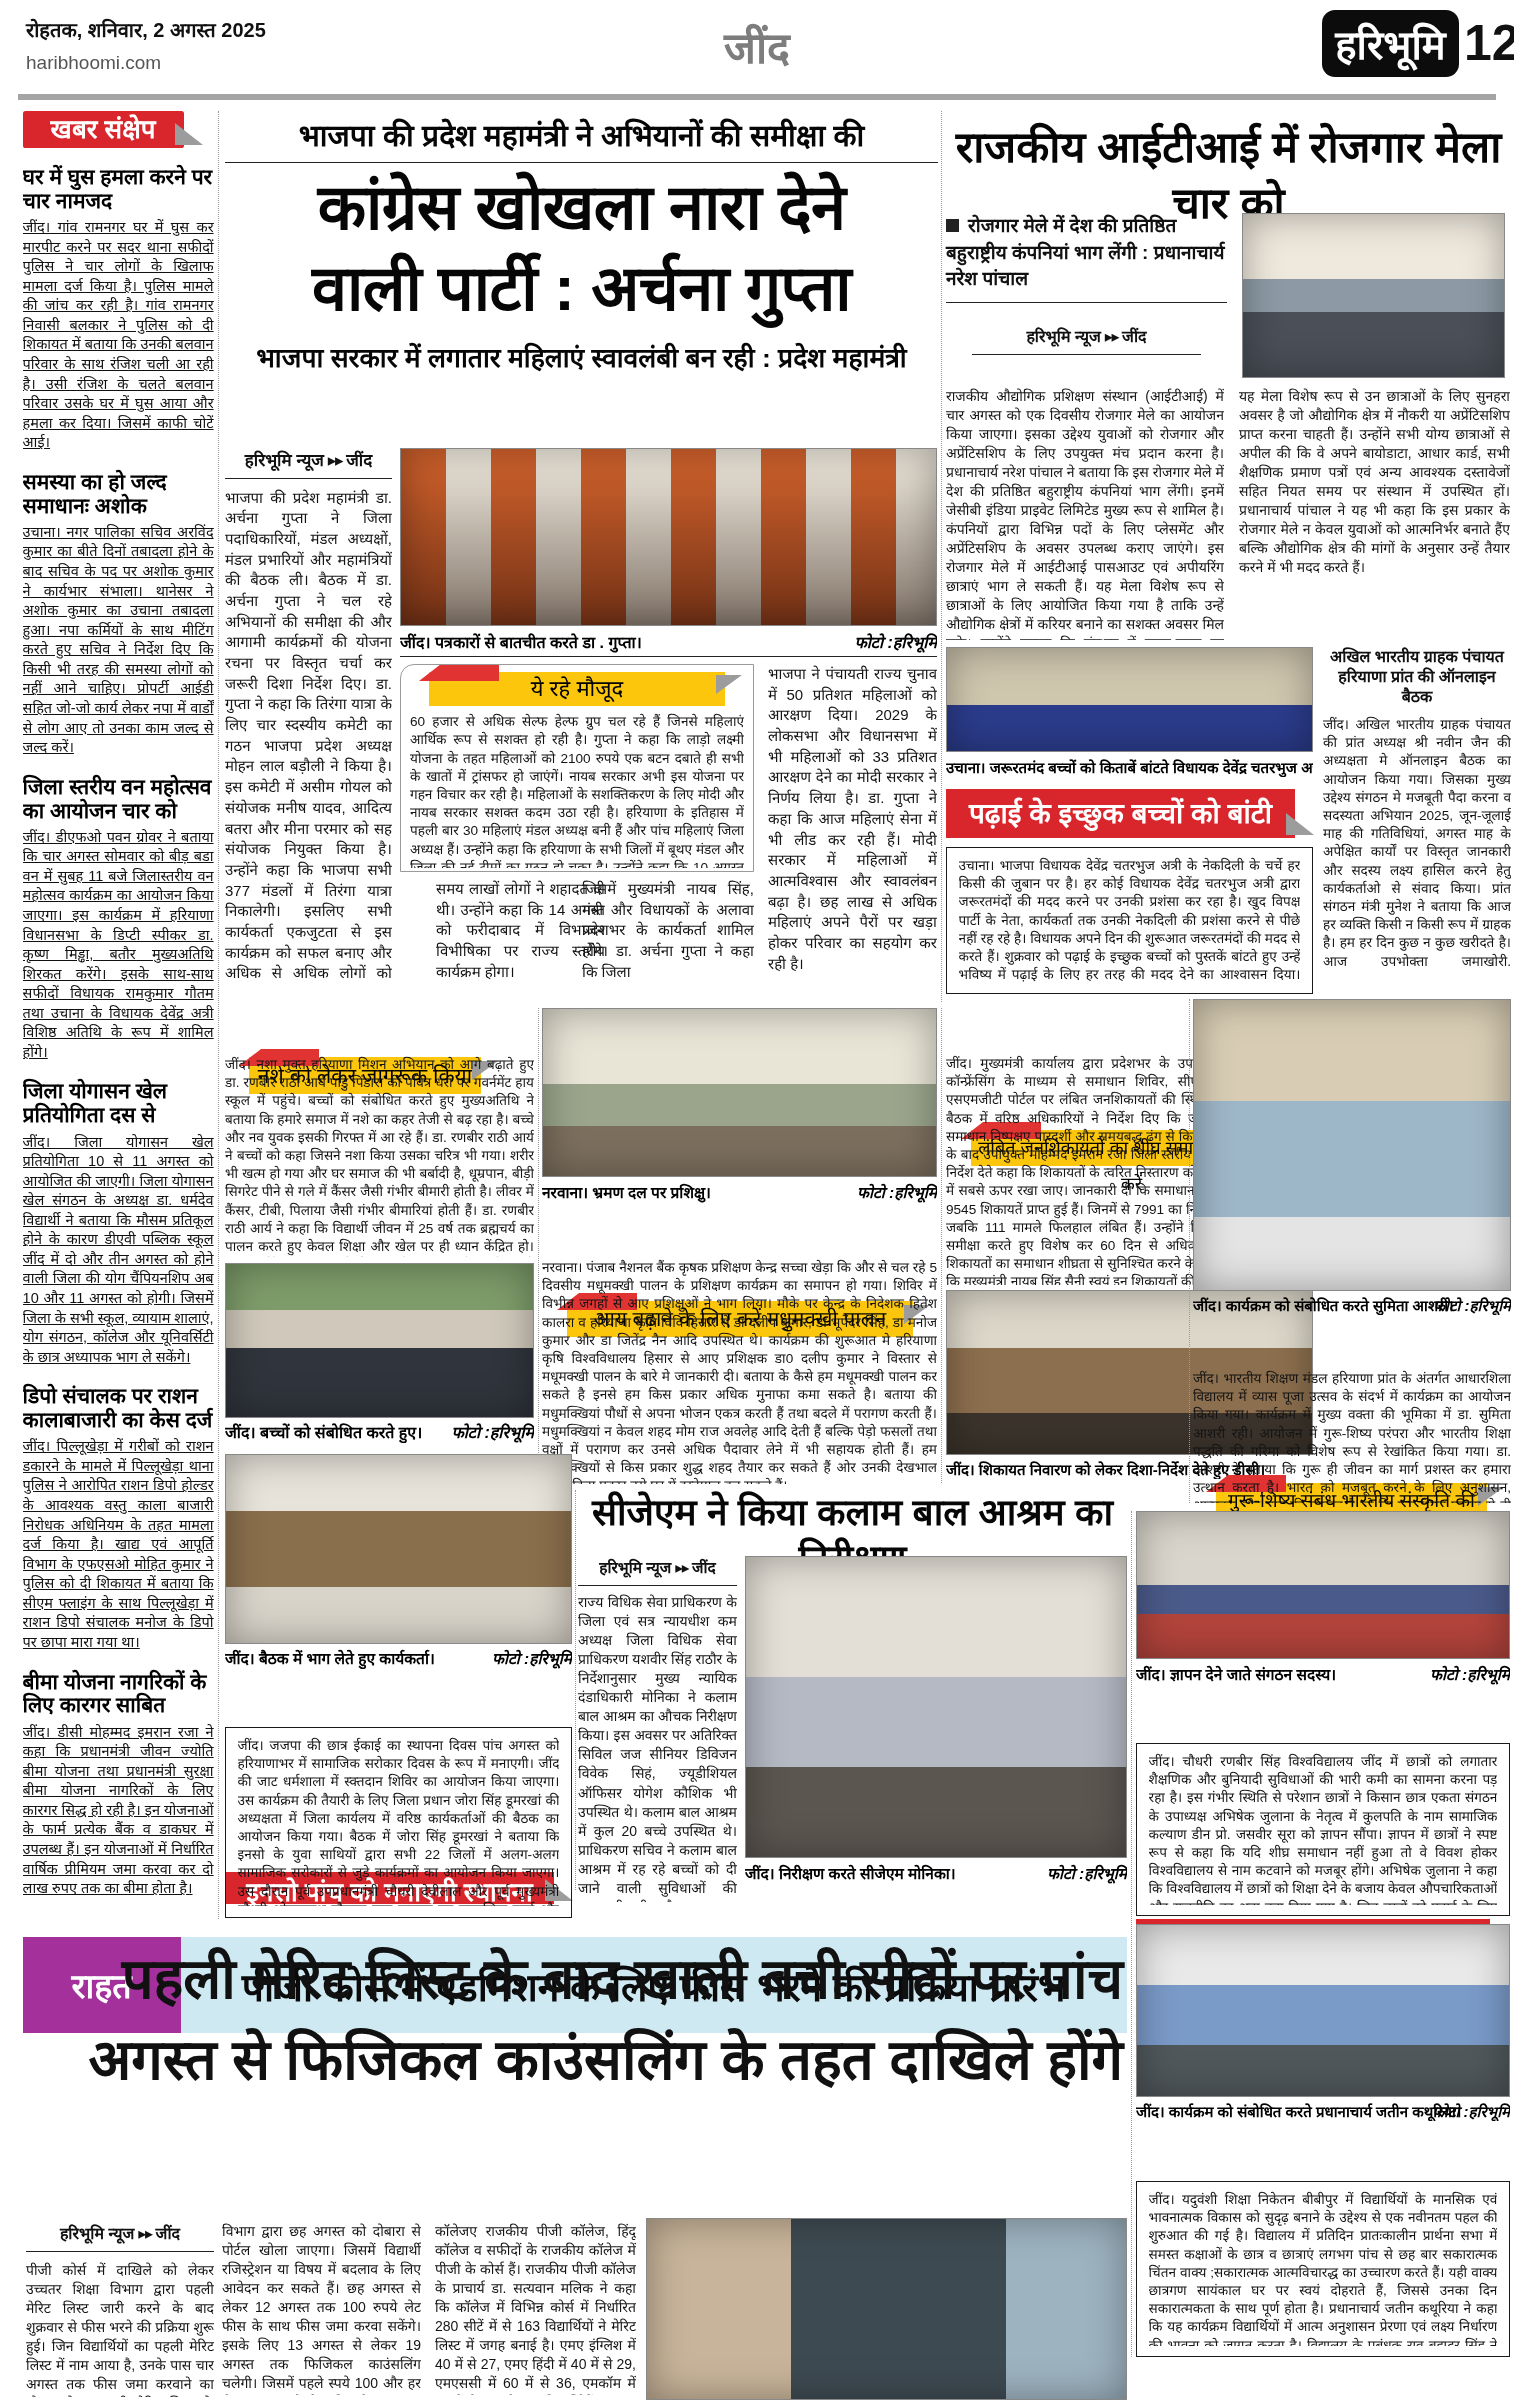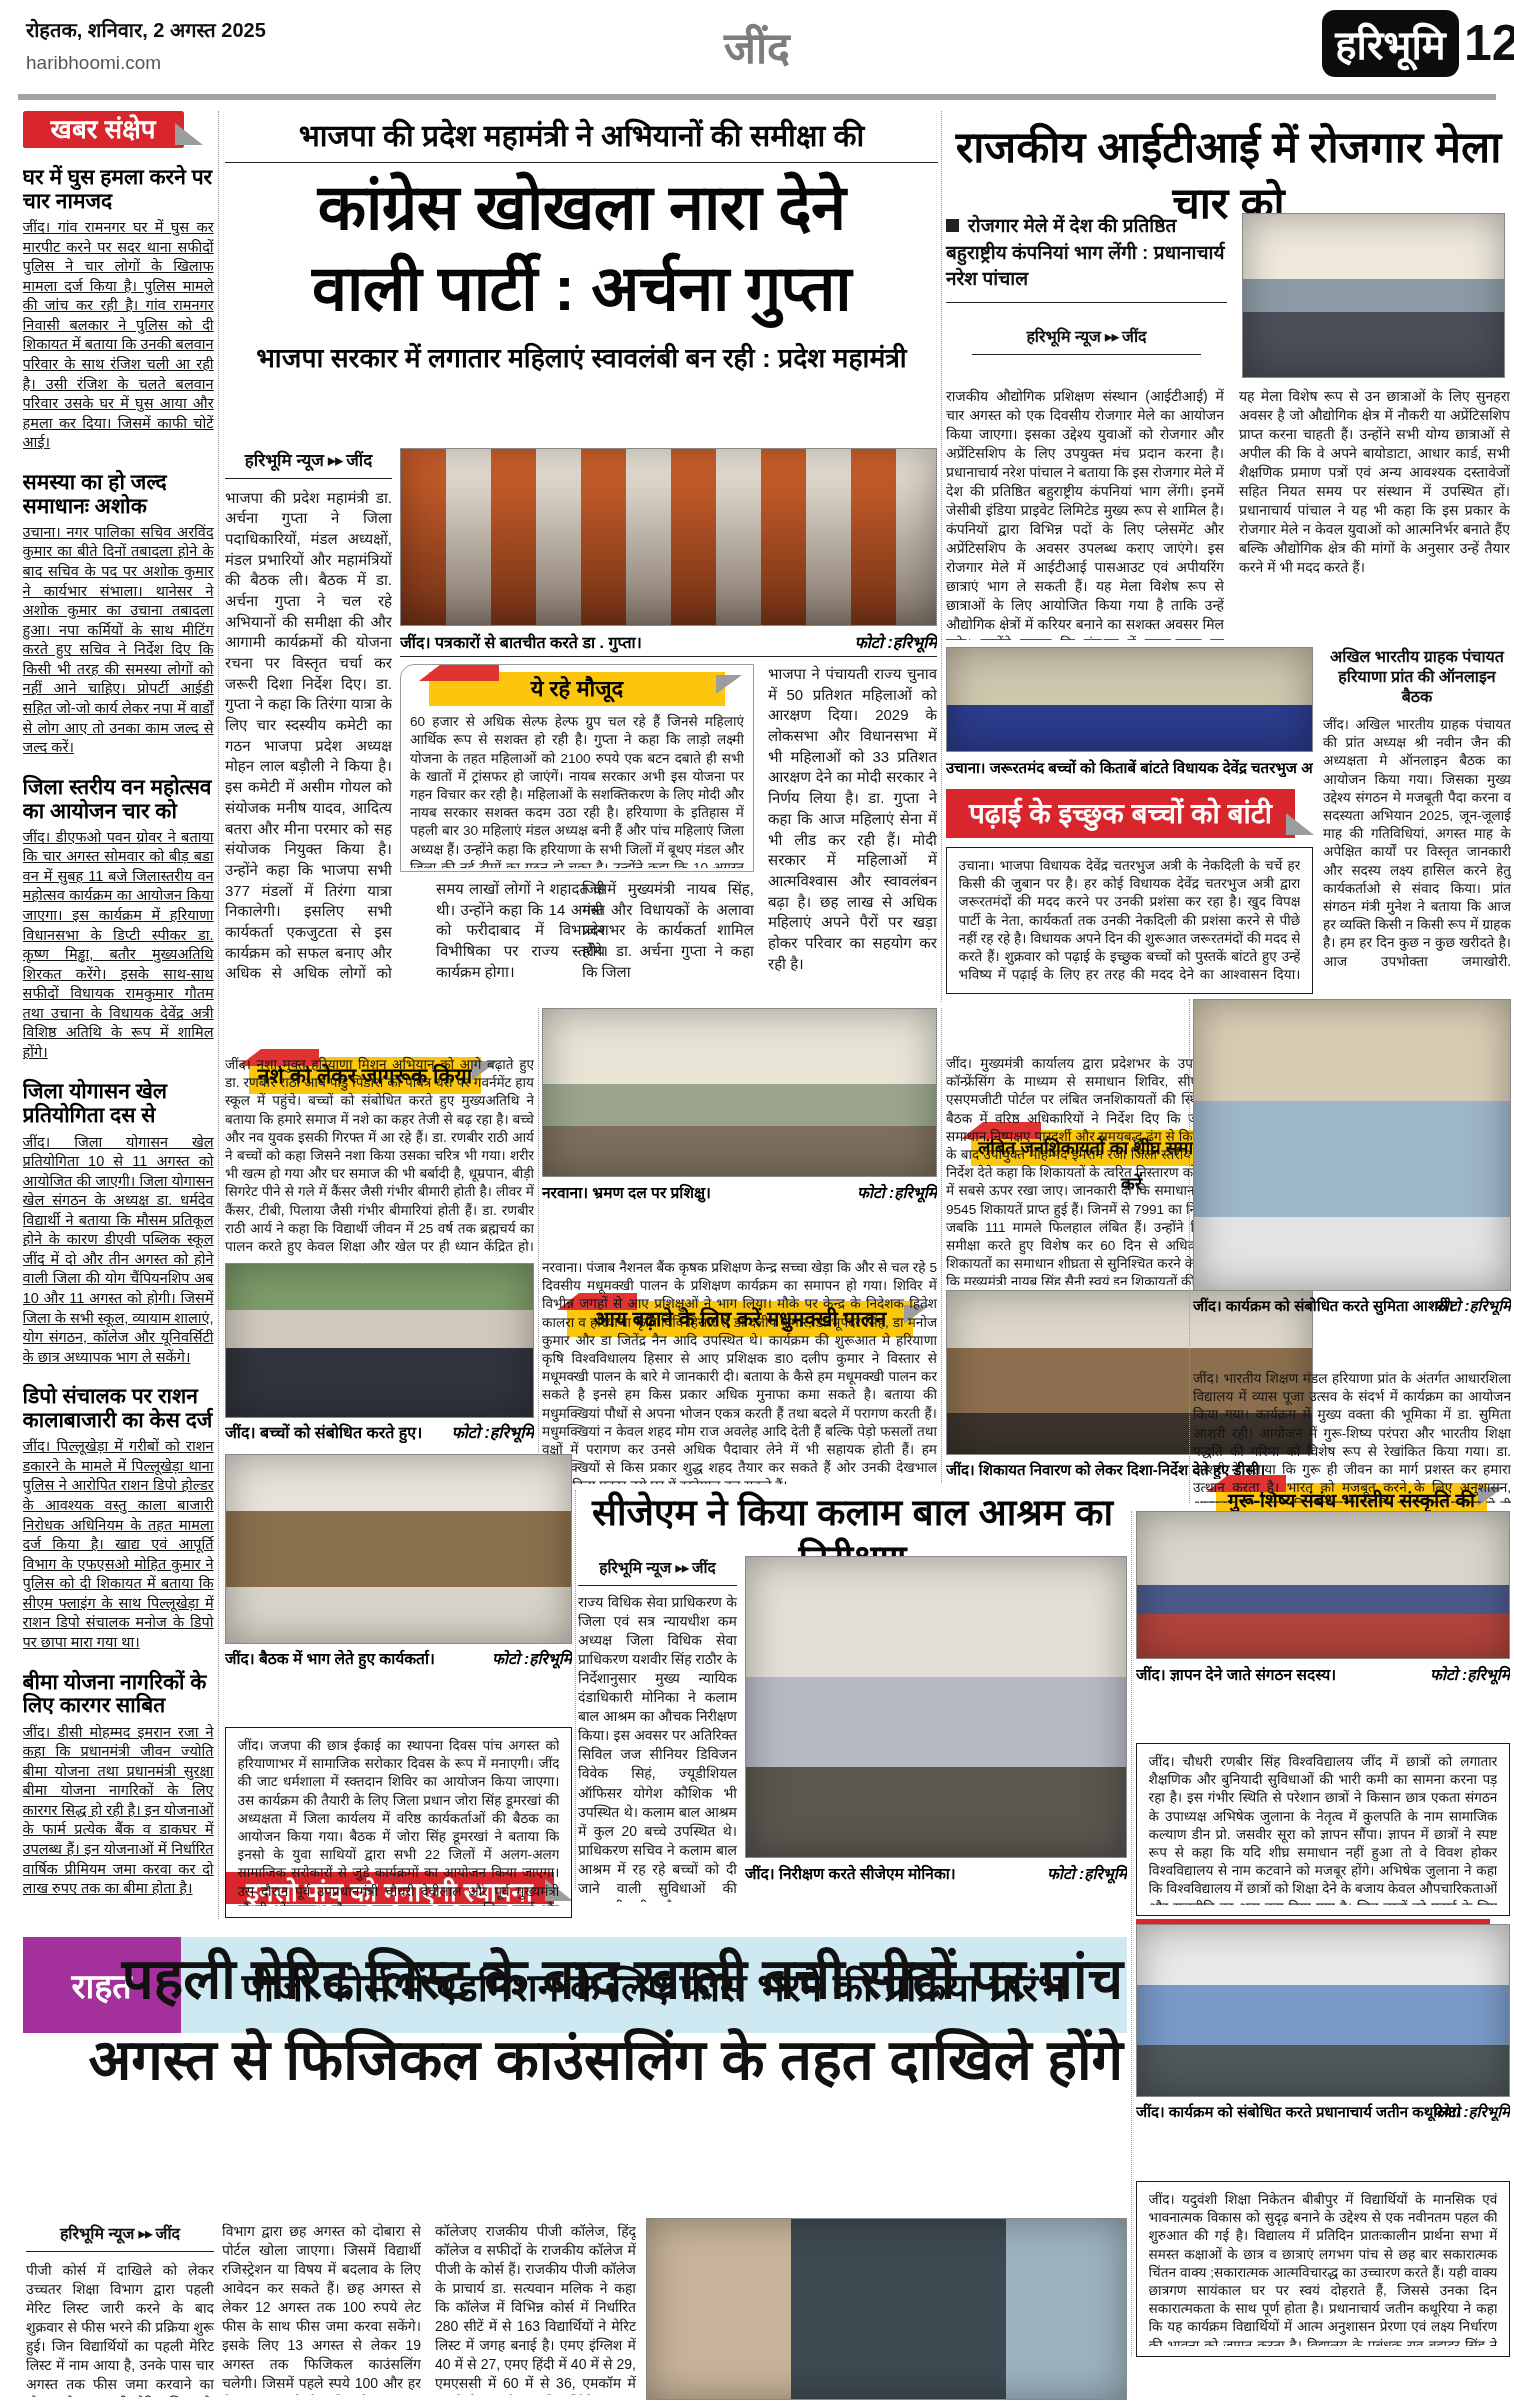--- a/index.html
+++ b/index.html
@@ -12,21 +12,21 @@
   .body21{font-size:13.6px;line-height:1.34;}
   .sb-title{font-size:21px;line-height:1.14;font-weight:800;color:#000;margin:17px 0 5.2px 0;}
   .sb-body{font-size:14.5px;line-height:1.35;text-align:justify;text-decoration:underline;}
   .photo{background:#b9b2a6;box-shadow:inset 0 0 39px rgba(0,0,0,.35);border:0.6px solid #888;}
   .cap{font-size:16px;font-weight:700;color:#000;overflow:hidden;white-space:nowrap;}
   .cap .credit{float:right;font-style:italic;font-weight:800;}
   .byline{text-align:center;font-size:17px;font-weight:800;border-bottom:1.9px solid #222;padding-bottom:6.5px;}
   .byline .sep{letter-spacing:-1.3px;padding:0 3.9px;}
   .rule{background:#222;height:1.9px;}
   .grayrule{background:#a4a4a4;height:5.8px;}
-  .yhdr{background:#fcc60d;text-align:center;font-weight:700;color:#000;position:relative;}
+  .yhdr{background:#fcc60d;text-align:center;font-weight:400;color:#000;position:relative;}
   .yhdr:before{content:"";position:absolute;left:-10.3px;top:-7.7px;border-bottom:17px solid #e23333;
                border-left:22px solid transparent;width:58px;}
   .yhdr:after{content:"";position:absolute;right:-17px;top:3.9px;border-top:19.4px solid #9c9c9c;
               border-right:26px solid transparent;}
   .rhdr{background:#d8262c;color:#fff;text-align:center;font-weight:800;position:relative;}
   .rhdr:after{content:"";position:absolute;right:-19.4px;bottom:2.6px;border-bottom:22px solid #9c9c9c;
               border-right:28px solid transparent;}
   .box{border:1.9px solid #1a1a1a;padding:9px 11.6px;}
   .vsep{border-left:1.3px dotted #9a9a9a;width:0;}
   .hl{font-weight:900;color:#060606;text-align:center;}

